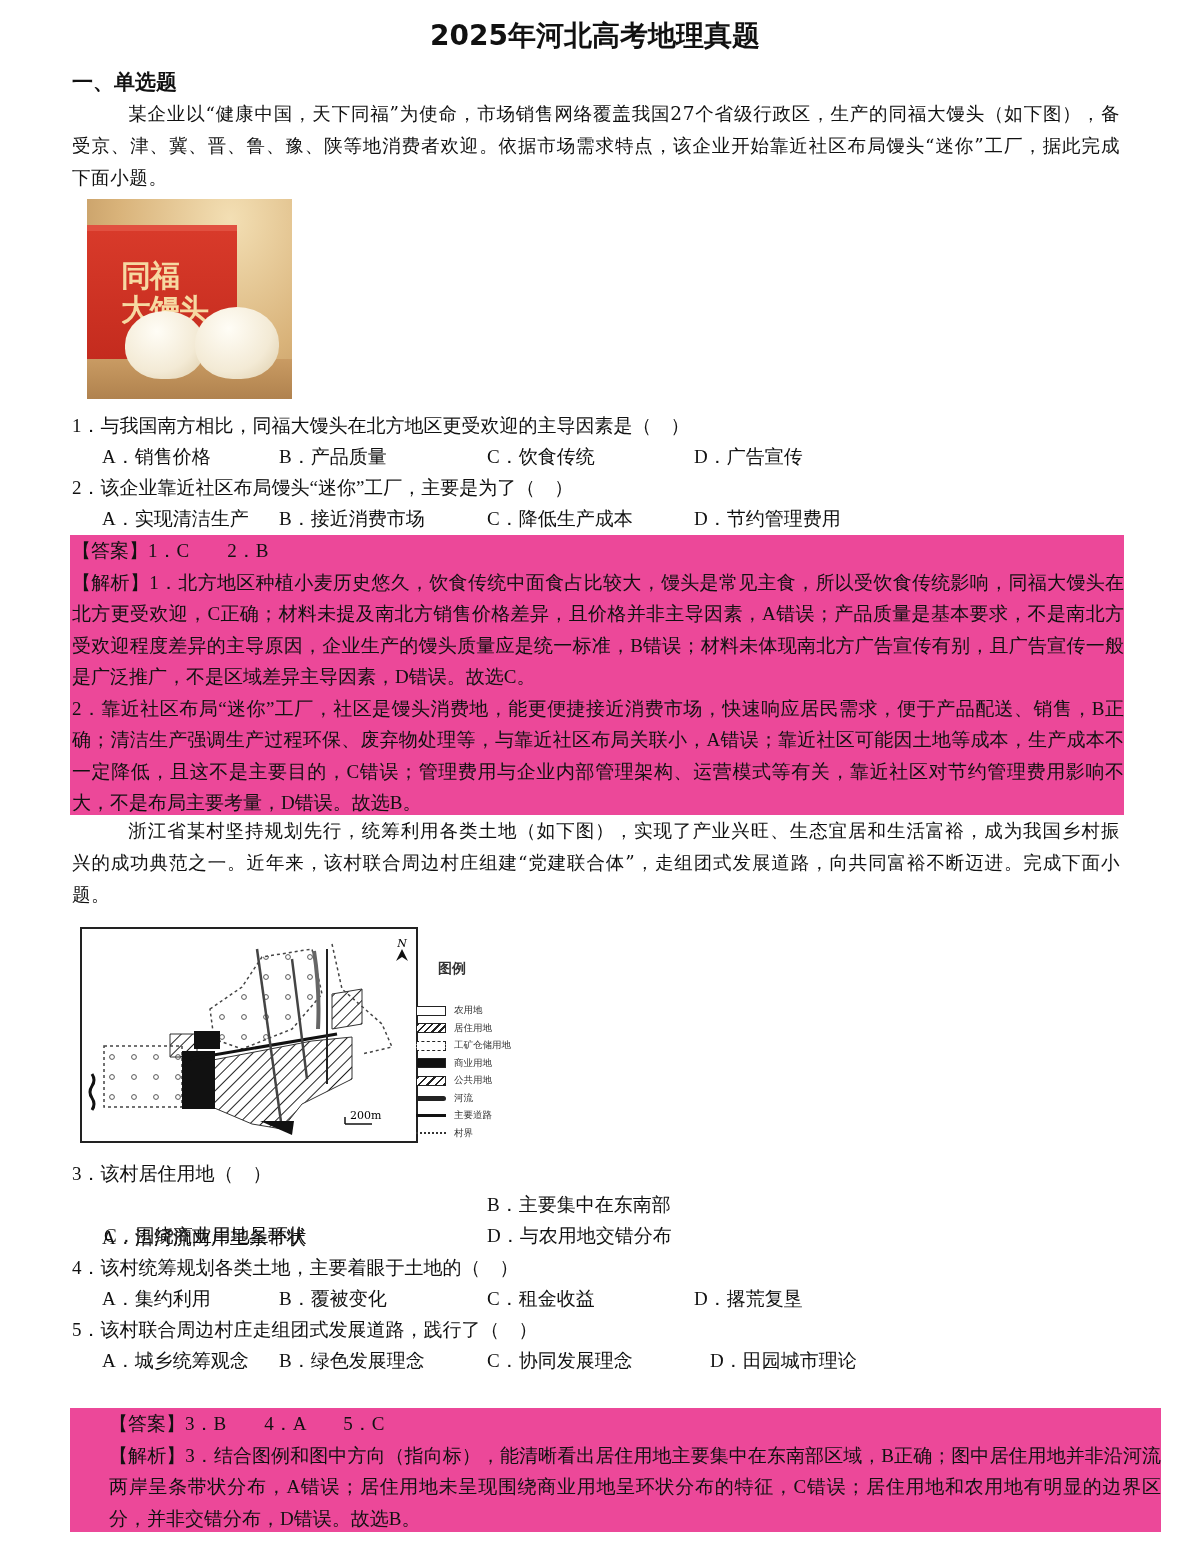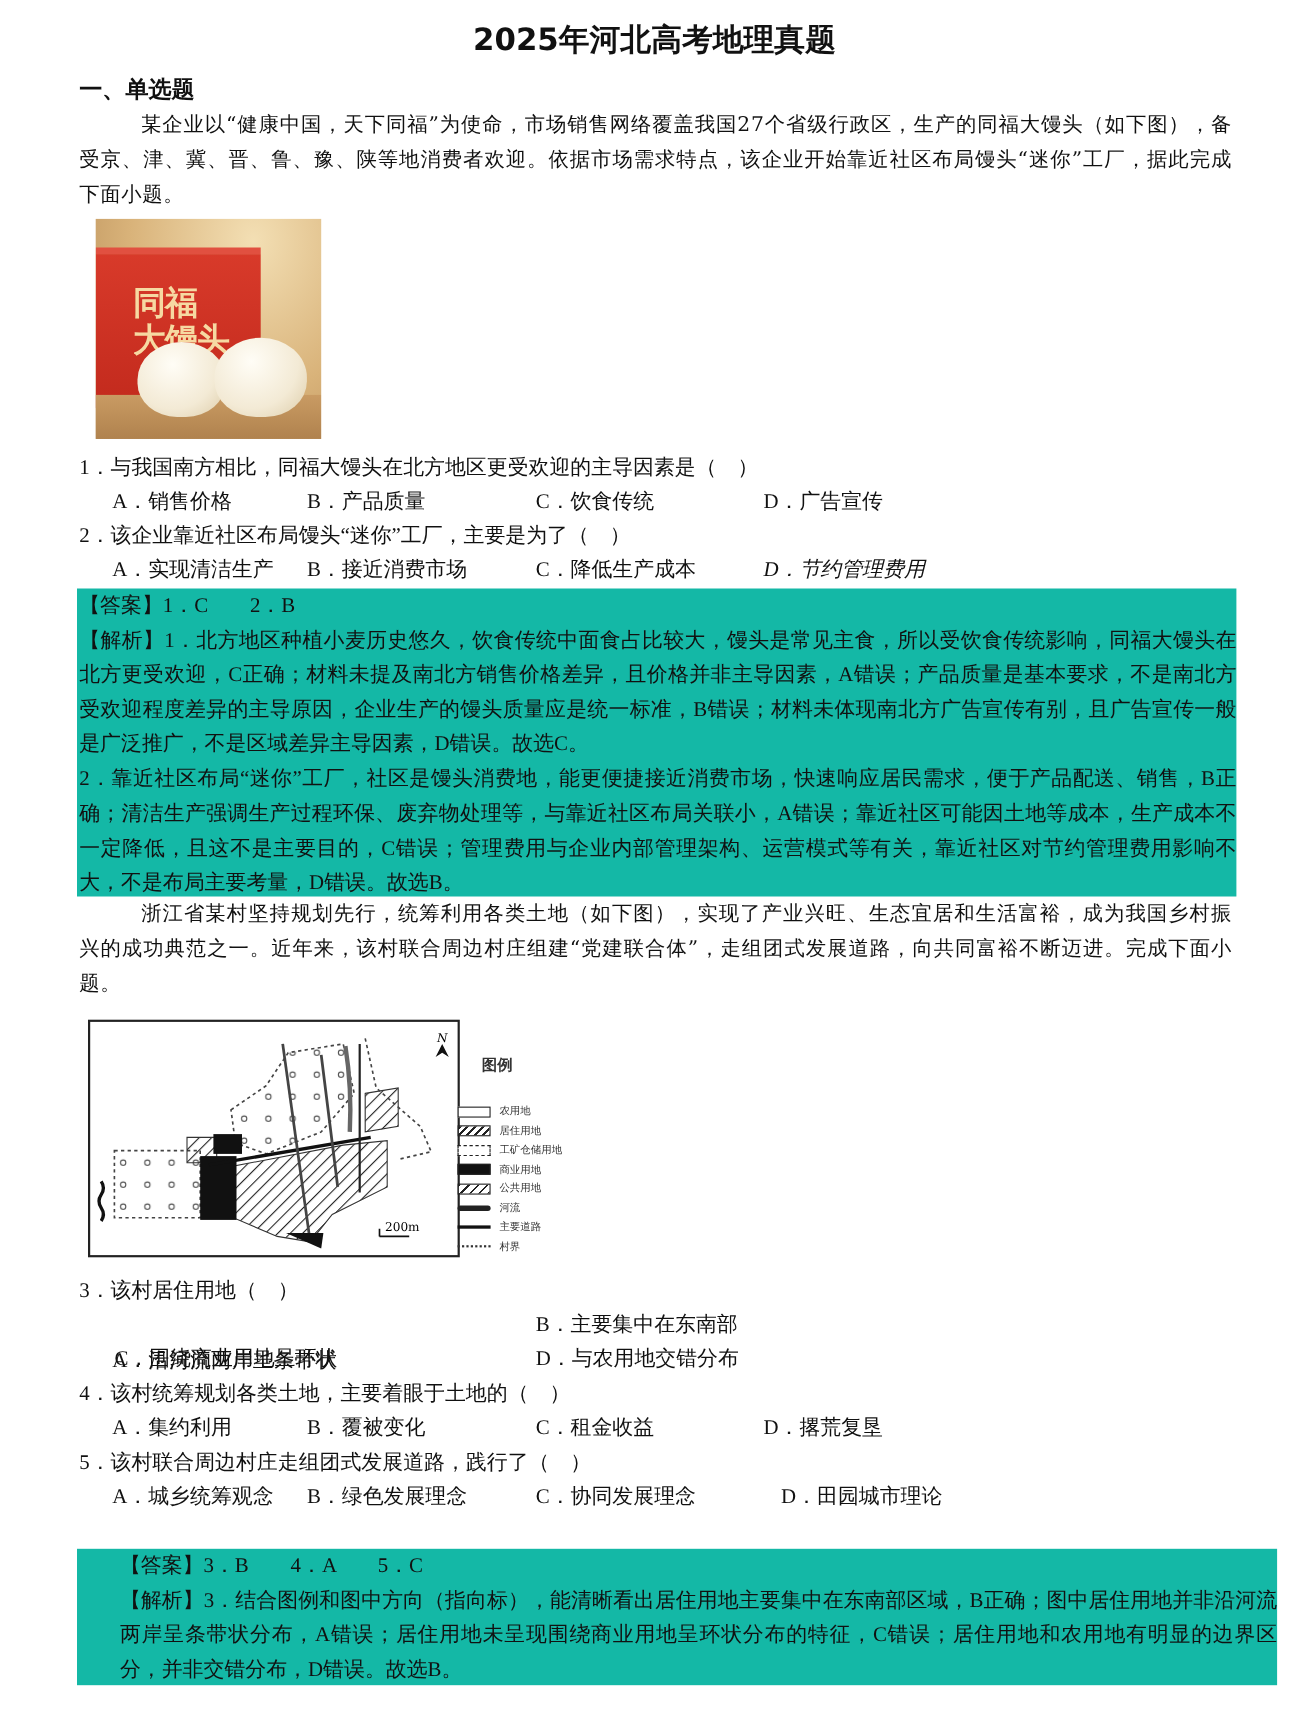--- a/index.html
+++ b/index.html
@@ -19,21 +19,21 @@
     font-family: Liberation Sans, sans-serif;
   }
   .para {
     left: 72px; width: 1048px; font-size: 18.5px; line-height: 32px;
     text-align: justify; letter-spacing: 0.6px;
   }
   .para .ind { display: inline-block; width: 56px; }
   .q { left: 72px; font-size: 19px; line-height: 31px; font-family: "Liberation Serif", serif; }
   .opts { left: 72px; width: 1050px; height: 31px; font-size: 19px; font-family: "Liberation Serif", serif; }
   .opt { position: absolute; top: 0; line-height: 31px; white-space: nowrap; }
-  .gray { background: #14b8a6; left: 70px; width: 1052px; }
+  .gray { background: #ec4899; left: 70px; width: 1052px; }
   .ans { font-size: 19px; line-height: 31.5px; font-family: "Liberation Serif", serif; padding-left: 2px; }
   .ans p { margin: 0; text-align: justify; }
   .photo {
     left: 71px; top: 199px; width: 205px; height: 200px; overflow: hidden;
     background: radial-gradient(ellipse at 70% 10%, #f3dfb4 0%, #d9b37a 55%, #b68b55 100%);
     margin-left: 16px;
   }
   .box {
     position: absolute; left: 0; top: 26px; width: 150px; height: 140px;
     background: linear-gradient(180deg, #d83a2a 0%, #c22a1d 100%);
@@ -77,21 +77,21 @@
   <span class="opt" style="left:207px;">B．产品质量</span>
   <span class="opt" style="left:415px;">C．饮食传统</span>
   <span class="opt" style="left:622px;">D．广告宣传</span>
 </div>
 
 <div class="abs q" style="top:472px;">2．该企业靠近社区布局馒头“迷你”工厂，主要是为了（　）</div>
 <div class="abs opts" style="top:503px;">
   <span class="opt" style="left:30px;">A．实现清洁生产</span>
   <span class="opt" style="left:207px;">B．接近消费市场</span>
   <span class="opt" style="left:415px;">C．降低生产成本</span>
-  <span class="opt" style="left:622px;font-style:italic;">D．节约管理费用</span>
+  <span class="opt" style="left:622px;">D．节约管理费用</span>
 </div>
 
 <div class="abs gray ans" style="top:535px; height:280px;">
   <p>【答案】1．C　　2．B</p>
   <p>【解析】1．北方地区种植小麦历史悠久，饮食传统中面食占比较大，馒头是常见主食，所以受饮食传统影响，同福大馒头在北方更受欢迎，C正确；材料未提及南北方销售价格差异，且价格并非主导因素，A错误；产品质量是基本要求，不是南北方受欢迎程度差异的主导原因，企业生产的馒头质量应是统一标准，B错误；材料未体现南北方广告宣传有别，且广告宣传一般是广泛推广，不是区域差异主导因素，D错误。故选C。</p>
   <p>2．靠近社区布局“迷你”工厂，社区是馒头消费地，能更便捷接近消费市场，快速响应居民需求，便于产品配送、销售，B正确；清洁生产强调生产过程环保、废弃物处理等，与靠近社区布局关联小，A错误；靠近社区可能因土地等成本，生产成本不一定降低，且这不是主要目的，C错误；管理费用与企业内部管理架构、运营模式等有关，靠近社区对节约管理费用影响不大，不是布局主要考量，D错误。故选B。</p>
 </div>
 
 <div class="abs para" style="top:815px;"><span class="ind"></span><span>浙江省某村坚持规划先行，统筹利用各类土地（如下图），实现了产业兴旺、生态宜居和生活富裕，成为我国乡村振兴的成功典范之一。近年来，该村联合周边村庄组建“党建联合体”，走组团式发展道路，向共同富裕不断迈进。完成下面小题。</span></div>
 

